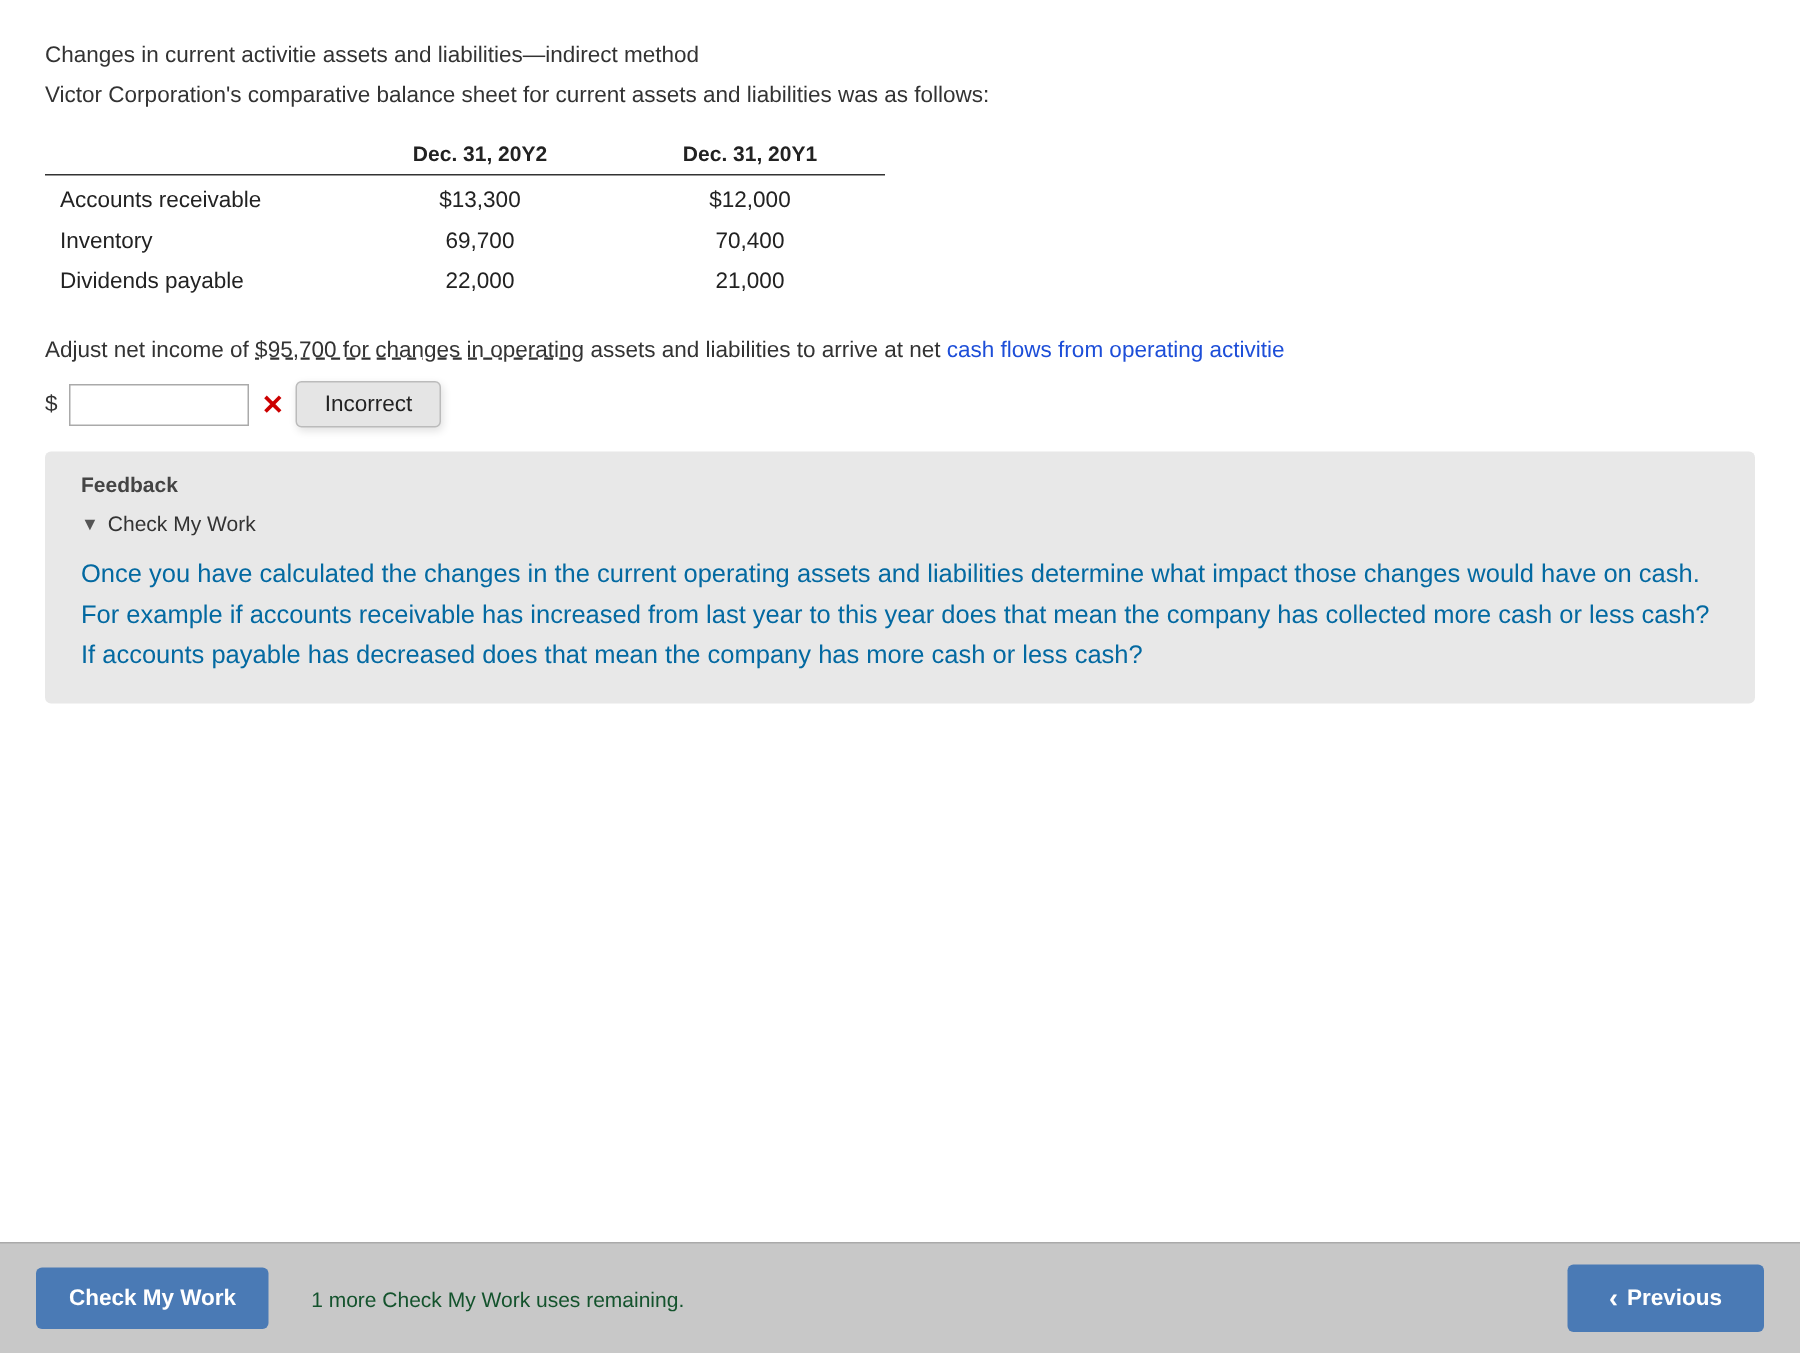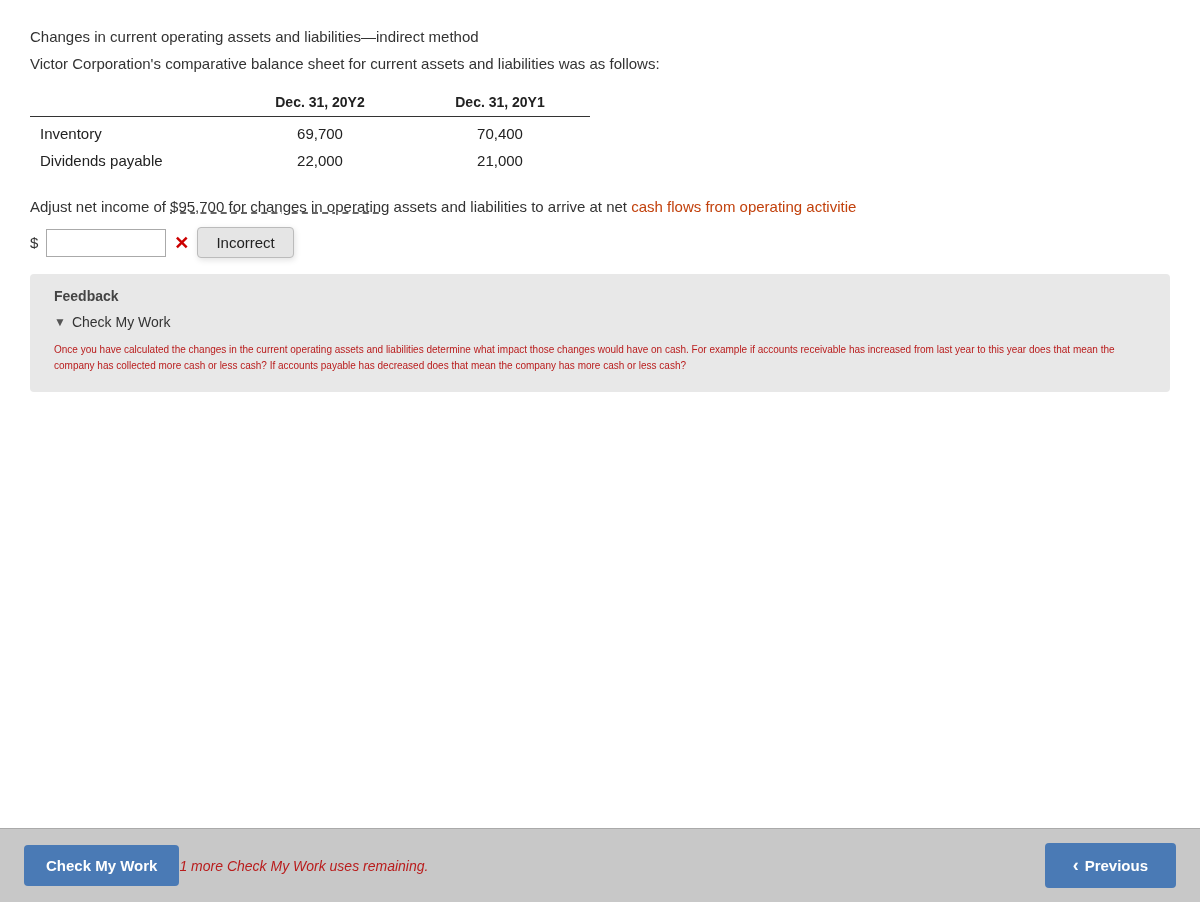--- a/index.html
+++ b/index.html
@@ -67,21 +67,21 @@
       font-size: 15px;
       color: #333;
       margin-bottom: 12px;
       margin-top: 4px;
     }
     .adjust-line .underline-text {
       text-decoration: underline;
       text-decoration-style: dashed;
     }
     .cash-flows-text {
-      color: #c2410c;
+      color: #1d4ed8;
     }
     .input-row {
       display: flex;
       align-items: center;
       gap: 8px;
       margin-bottom: 16px;
       position: relative;
     }
     .dollar-sign {
       font-size: 15px;
@@ -130,22 +130,22 @@
       font-size: 14px;
       color: #333;
       margin-bottom: 12px;
       cursor: pointer;
     }
     .toggle-arrow {
       font-size: 12px;
       color: #555;
     }
     .feedback-text {
-      font-size: 10px;
-      color: #b91c1c;
+      font-size: 17px;
+      color: #0369a1;
       line-height: 1.6;
     }
     .bottom-bar {
       background: #c8c8c8;
       border-top: 1px solid #aaa;
       padding: 14px 24px;
       display: flex;
       align-items: center;
       justify-content: space-between;
       min-height: 60px;
@@ -156,23 +156,22 @@
       border: none;
       padding: 12px 22px;
       font-size: 15px;
       font-weight: bold;
       border-radius: 4px;
       cursor: pointer;
       white-space: nowrap;
     }
     .remaining-text {
       font-size: 14px;
-      color: #b91c1c;
-      margin-left: 0;
-      font-style: italic;
+      color: #14532d;
+      margin-left: 28px;
     }
     .nav-buttons {
       display: flex;
       gap: 8px;
       align-items: center;
     }
     .nav-btn {
       background: #4a7ab5;
       color: #fff;
       border: none;
@@ -192,35 +191,40 @@
     .left-side-bottom {
       display: flex;
       align-items: center;
     }
   </style>
 </head>
 <body>
 
 <div class="main-content">
   <div class="title-line">
-    <span>Changes in current operating assets and liabilities—indirect method</span>
+    <span>Changes in current activitie assets and liabilities—indirect method</span>
   </div>
   <div class="subtitle-line">
     <span>Victor Corporation's comparative balance sheet for current assets and liabilities was as follows:</span>
   </div>
 
   <table class="balance-table">
     <thead>
       <tr>
         <th></th>
         <th>Dec. 31, 20Y2</th>
         <th>Dec. 31, 20Y1</th>
       </tr>
     </thead>
     <tbody id="table-body">
+    <tr>
+          <td>Accounts receivable</td>
+          <td class="top-border">$13,300</td>
+          <td class="top-border">$12,000</td>
+        </tr>
         <tr>
           <td>Inventory</td>
           <td>69,700</td>
           <td>70,400</td>
         </tr>
         <tr>
           <td>Dividends payable</td>
           <td>22,000</td>
           <td>21,000</td>
         </tr>

